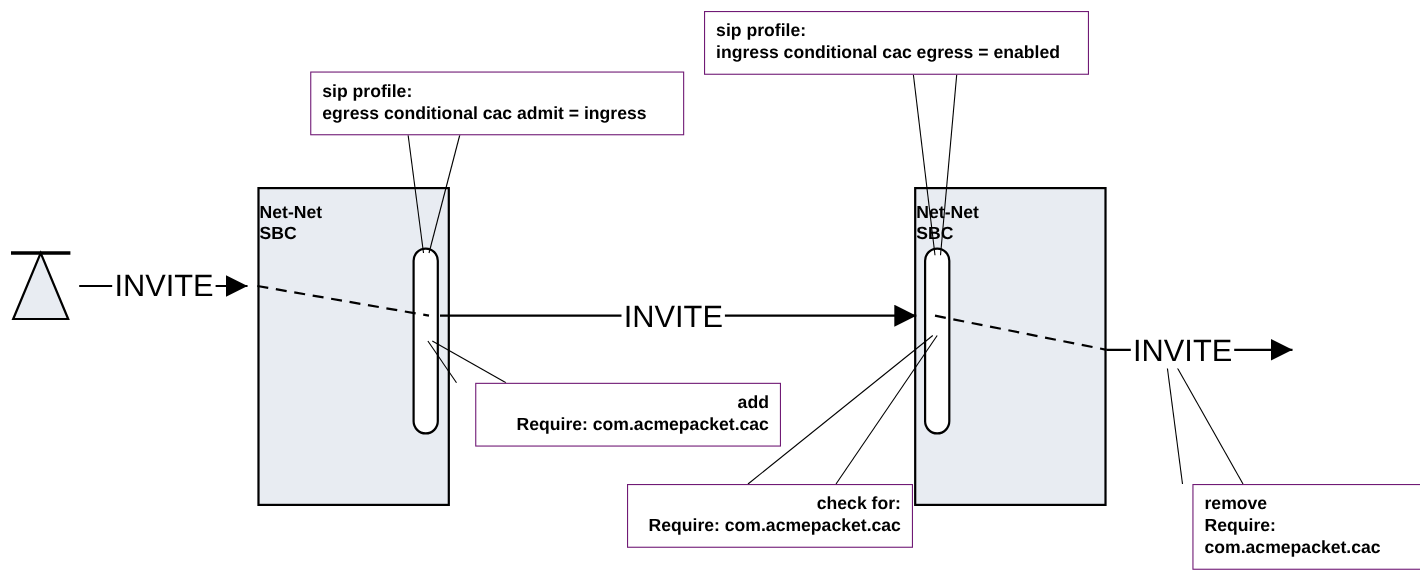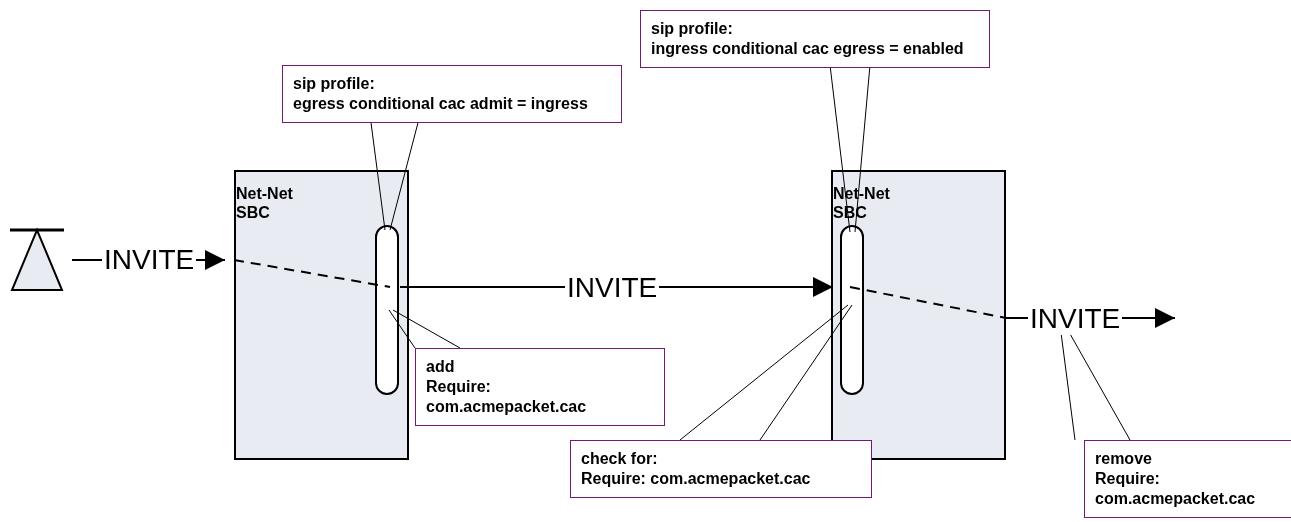--- a/index.html
+++ b/index.html
@@ -100,26 +100,26 @@
   <div class="callout-box" style="left:282px; top:65px; width:340px;">
     <div>sip profile:</div>
     <div>egress conditional cac admit = ingress</div>
   </div>
 
   <div class="callout-box" style="left:640px; top:10px; width:350px;">
     <div>sip profile:</div>
     <div>ingress conditional cac egress = enabled</div>
   </div>
 
-  <div class="callout-box" style="left:415px; top:348px; width:250px;">
+  <div class="callout-box" style="left:432px; top:348px; width:278px;text-align:right;">
     <div>add</div>
     <div>Require: com.acmepacket.cac</div>
   </div>
 
-  <div class="callout-box" style="left:570px; top:440px; width:302px;">
+  <div class="callout-box" style="left:570px; top:440px; width:260px;text-align:right;">
     <div>check for:</div>
     <div>Require: com.acmepacket.cac</div>
   </div>
 
   <div class="callout-box" style="left:1084px; top:440px; width:250px;">
     <div>remove</div>
     <div>Require: com.acmepacket.cac</div>
   </div>
 
 </div>

